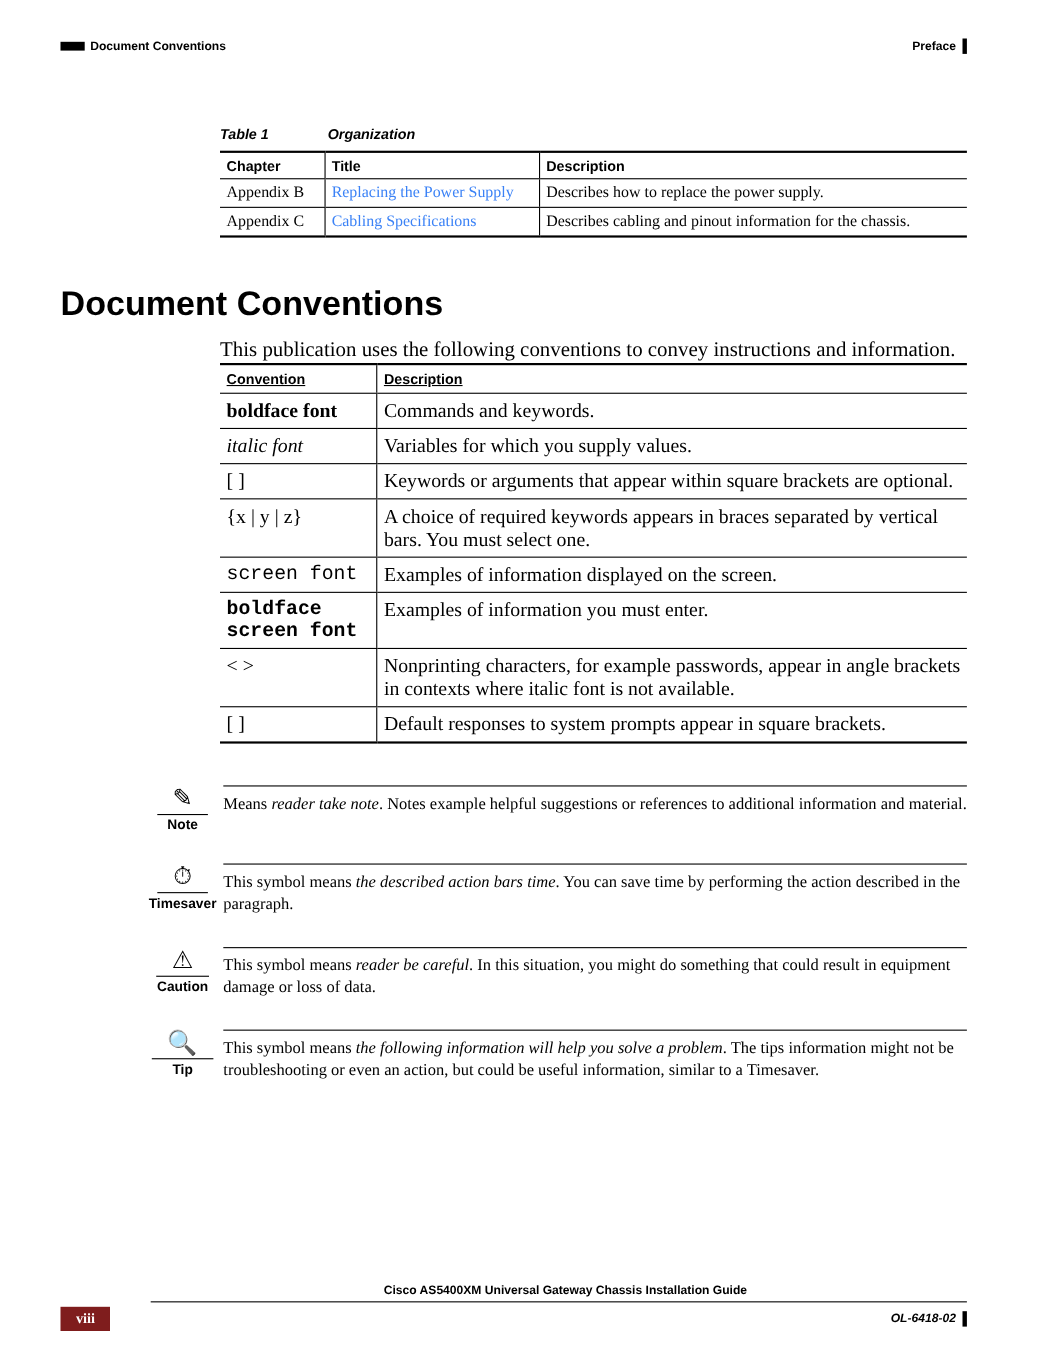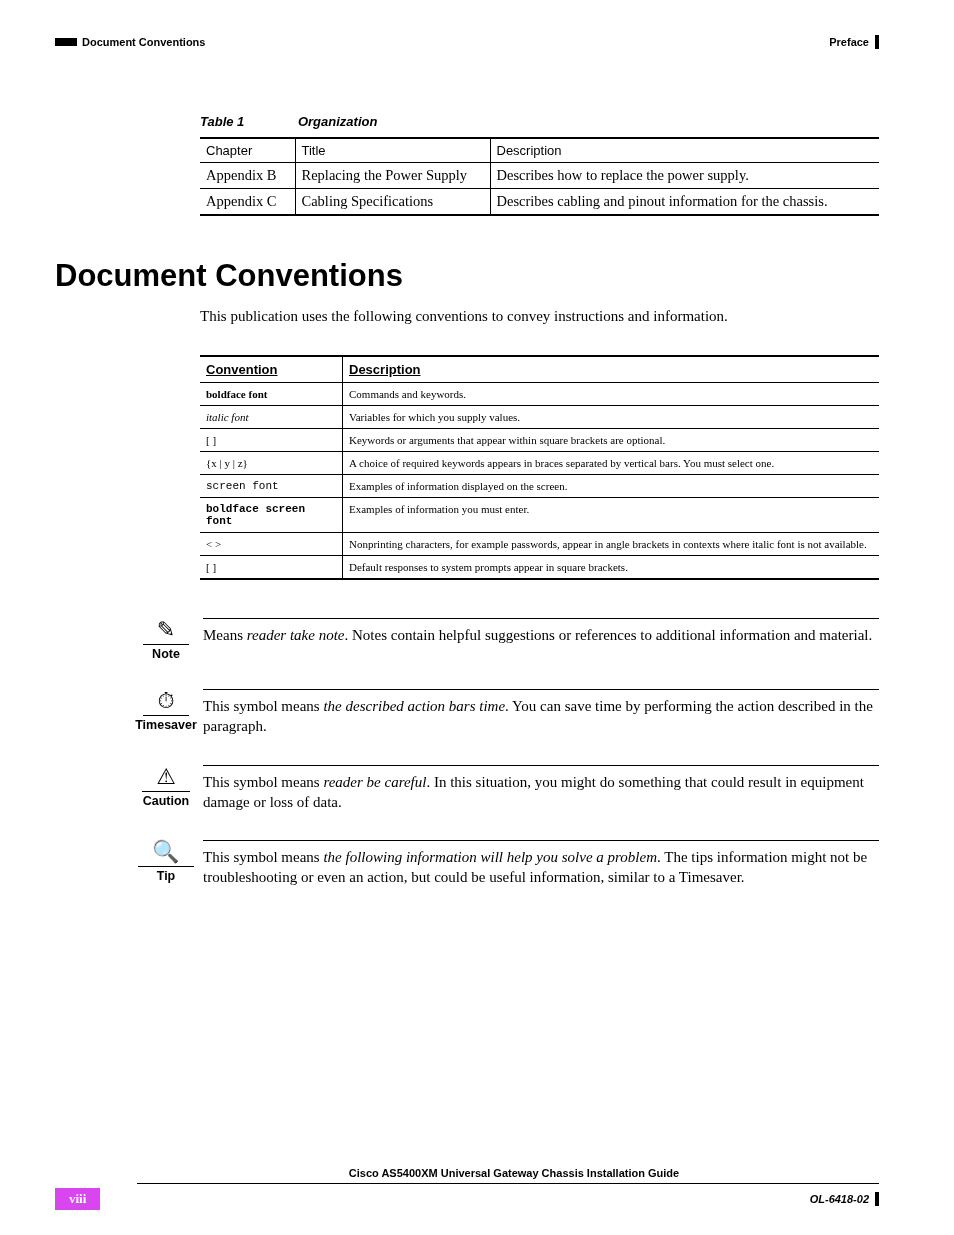--- a/index.html
+++ b/index.html
@@ -60,67 +60,66 @@
     margin-bottom: 8px;
   }
   .table-caption .tlabel { margin-right: 50px; }
   table {
     border-collapse: collapse;
     width: 100%;
     font-size: 14.5px;
   }
   .org-table thead th {
     font-family: Arial, Helvetica, sans-serif;
-    font-weight: normal;
+    font-weight: bold;
     font-size: 13px;
     text-align: left;
     padding: 4px 6px;
     border-top: 2px solid #000;
     border-bottom: 1px solid #000;
     border-left: 1px solid #000;
   }
   .org-table thead th:first-child { border-left: none; }
   .org-table tbody td {
     padding: 4px 6px;
     border-bottom: 1px solid #000;
     border-left: 1px solid #000;
     vertical-align: top;
   }
   .org-table tbody tr:last-child td { border-bottom: 2px solid #000; }
   .org-table tbody td:first-child { border-left: none; }
-  .org-table a { color: #000000; text-decoration: none; }
+  .org-table a { color: #3b82f6; text-decoration: none; }
 
   h1.section-heading {
     font-family: Arial, Helvetica, sans-serif;
     font-weight: bold;
     font-size: 31px;
     margin: 42px 0 14px 0;
   }
   .intro-para {
-    font-size: 15px;
-    margin-bottom: 30px;
+    font-size: 19px;
   }
   .conv-table thead th {
     font-family: Arial, Helvetica, sans-serif;
     font-weight: bold;
     font-size: 13px;
     text-align: left;
     padding: 5px 6px;
     border-top: 2px solid #000;
     border-bottom: 1px solid #000;
     border-left: 1px solid #000;
     text-decoration: underline;
   }
   .conv-table thead th:first-child { border-left: none; }
   .conv-table tbody td {
     padding: 5px 6px;
     border-bottom: 1px solid #000;
     border-left: 1px solid #000;
     vertical-align: top;
-    font-size: 11px;
+    font-size: 18px;
   }
   .conv-table tbody tr:last-child td { border-bottom: 2px solid #000; }
   .conv-table tbody td:first-child { border-left: none; width: 130px; }
   .conv-bold { font-weight: bold; }
   .conv-italic { font-style: italic; }
   .conv-mono { font-family: "Courier New", monospace; font-size: 13px; }
   .conv-mono-bold { font-family: "Courier New", monospace; font-size: 13px; font-weight: bold; }
 
   .callout-block {
     margin-top: 38px;
@@ -180,21 +179,21 @@
   }
   .footer-bottom {
     display: flex;
     justify-content: space-between;
     align-items: center;
     font-family: Arial, Helvetica, sans-serif;
     font-weight: bold;
     font-size: 11px;
   }
   .page-num-box {
-    background: #d946ef;
+    background: #7f1d1d;
     color: #fff;
     padding: 3px 14px;
     font-family: "Times New Roman", serif;
     font-weight: bold;
     font-size: 13px;
   }
   .doc-id { display: flex; align-items: center; font-style: italic; }
   .doc-id-bar { width: 4px; height: 14px; background: #000; margin-left: 6px;}
 </style>
 </head>
@@ -295,21 +294,21 @@
     </table>
   </div>
 
   <div class="callout-block" style="margin-left:82px;">
     <div class="callout">
       <div class="callout-label">
         <span class="icon">✎</span>
         <span class="lbl">Note</span>
       </div>
       <div class="callout-body">
-        <span>Means </span><em>reader take note</em><span>. Notes contain helpful suggestions or references to additional information and material.</span>
+        <span>Means </span><em>reader take note</em><span>. Notes example helpful suggestions or references to additional information and material.</span>
       </div>
     </div>
 
     <div class="callout">
       <div class="callout-label">
         <span class="icon">⏱</span>
         <span class="lbl">Timesaver</span>
       </div>
       <div class="callout-body">
         <span>This symbol means </span><em>the described action bars time</em><span>. You can save time by performing the action described in the paragraph.</span>

